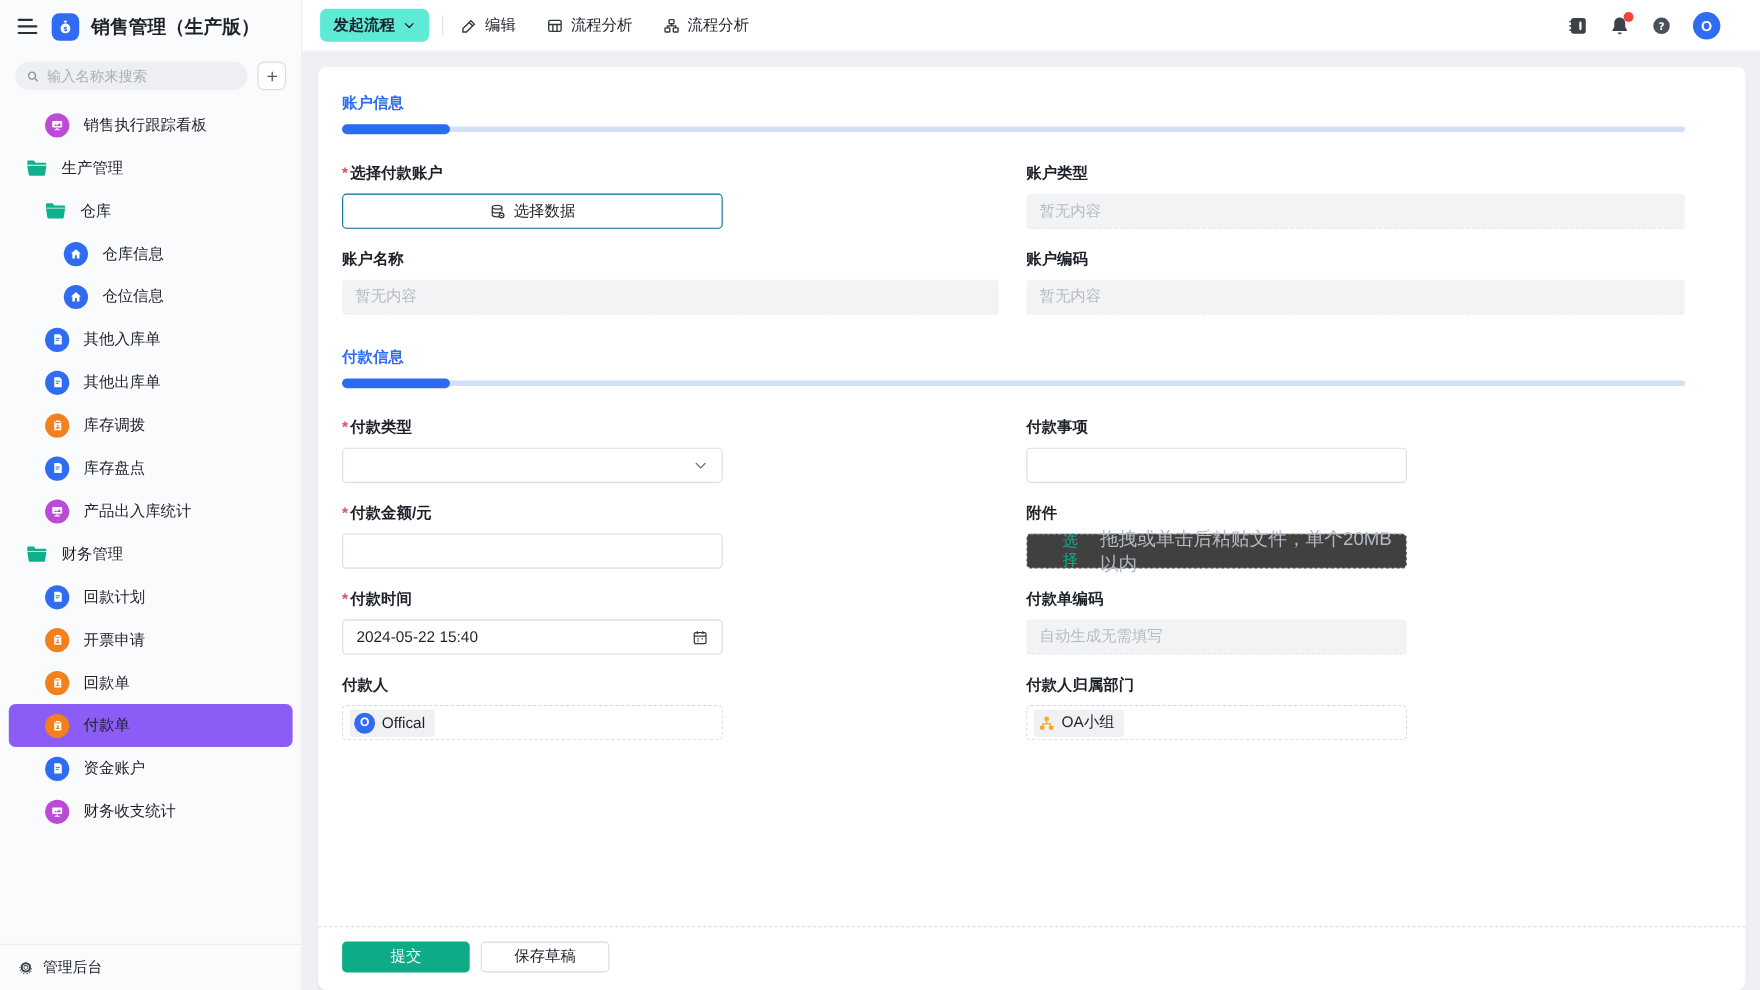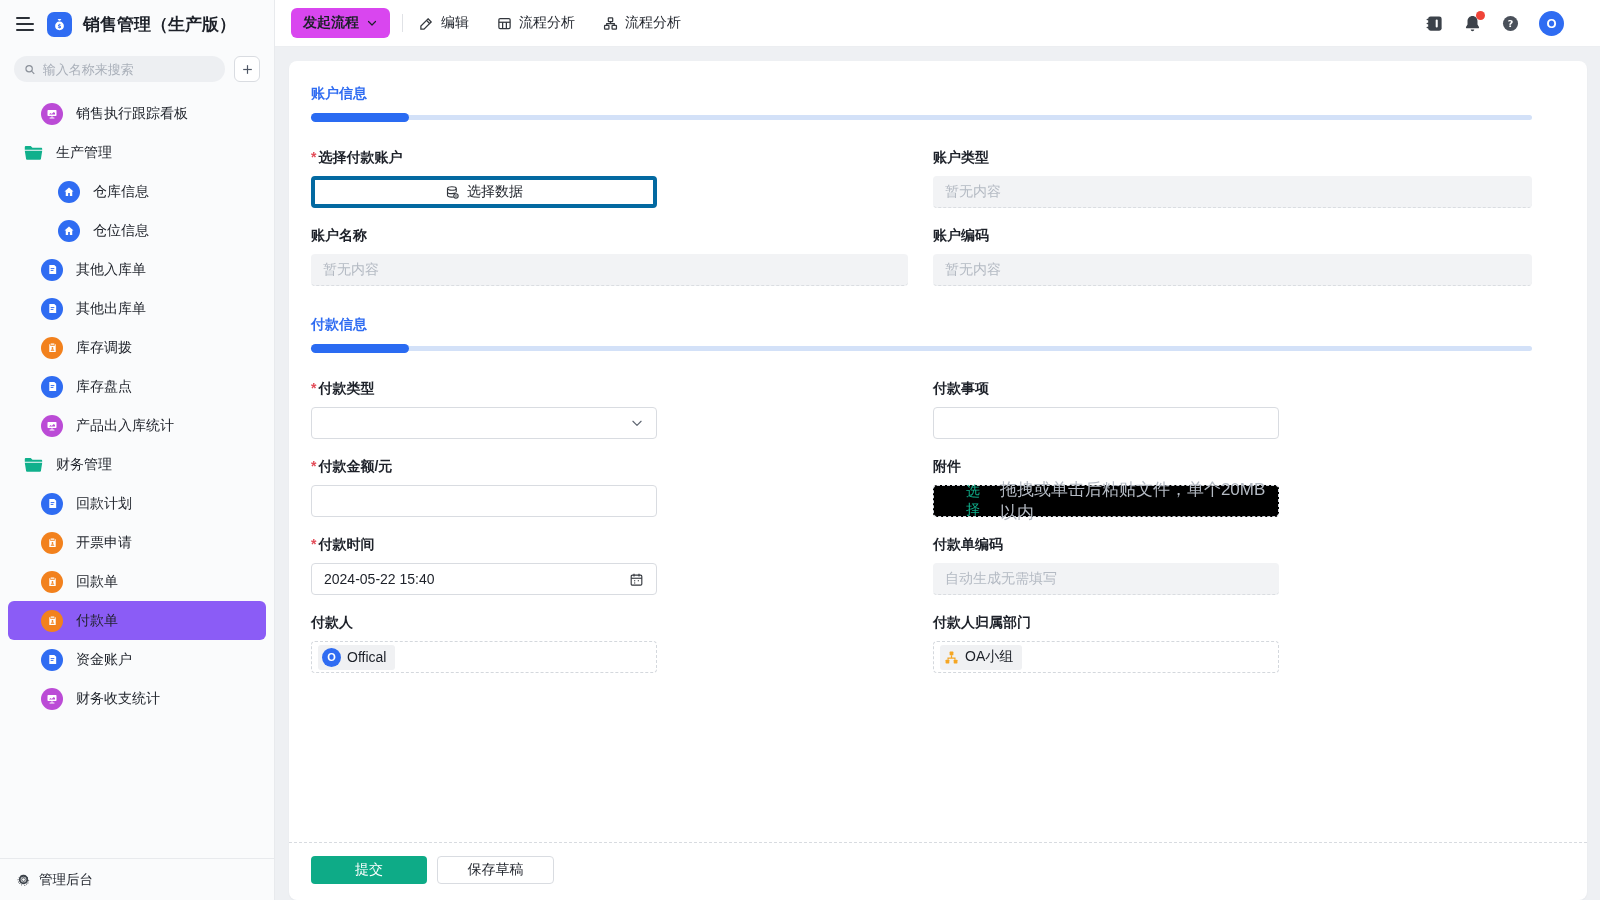--- a/index.html
+++ b/index.html
@@ -32,21 +32,21 @@
   .nav-item .lbl { overflow:hidden; text-overflow:ellipsis; }
   .nav-item.selected { background:#8b5cf6; }
   .cicon { width:22px; height:22px; min-width:22px; border-radius:50%; display:flex; align-items:center; justify-content:center; }
   .ficon { width:19px; min-width:19px; display:flex; align-items:center; justify-content:center; }
   .sb-footer { border-top:1px solid #e8eaed; height:42px; display:flex; align-items:center;
                padding:0 16px; gap:8px; font-size:13.5px; cursor:pointer; }
   
   .main { flex:1; display:flex; flex-direction:column; height:100%; }
   .topbar { height:47px; min-height:47px; background:#fff; display:flex; align-items:center;
             padding:0 16px; border-bottom:1px solid #eceef1; }
-  .start-flow { background:#d946ef; border-radius:6px; height:30px; padding:0 12px; display:flex;
+  .start-flow { background:#5eead4; border-radius:6px; height:30px; padding:0 12px; display:flex;
                 align-items:center; gap:7px; font-weight:700; cursor:pointer; }
   .tb-divider { width:1px; height:18px; background:#e0e2e6; margin:0 16px 0 12px; }
   .tool-btn { display:flex; align-items:center; gap:7px; margin-right:28px; cursor:pointer; }
   .tb-right { margin-left:auto; display:flex; align-items:center; gap:19px; padding-right:20px; }
   .tb-ic { position:relative; cursor:pointer; display:flex; }
   .red-dot { position:absolute; top:-3px; right:-3px; width:9px; height:9px; border-radius:50%; background:#f04438; }
   .avatar { width:25px; height:25px; border-radius:50%; background:#2f6cf2; color:#fff;
             display:flex; align-items:center; justify-content:center; font-size:13px; font-weight:700; cursor:pointer; }
   
   .content { flex:1; padding:14px 13px 0 14px; overflow:hidden; }
@@ -57,26 +57,26 @@
   .progress .track { position:absolute; top:2px; left:0; right:0; height:5px; background:#d3e1f8; border-radius:3px; }
   .progress .fill { position:absolute; top:0; left:0; width:98px; height:9px; background:#2a6bf2; border-radius:5px; z-index:1; }
   .grid { display:grid; grid-template-columns:597px 599px; column-gap:25px; width:1221px; }
   .fld { margin-bottom:2px; }
   .fld-label { font-weight:700; margin:17px 0 9px 0; }
   .req::before { content:"*"; color:#e34d59; margin-right:2px; }
   .w-half { width:346px; }
   .w-full { width:100%; }
   .ctl { height:32px; border-radius:4px; display:flex; align-items:center; font-size:14px; }
   .ctl-readonly { background:#f2f3f5; border-bottom:1px dashed #dadde1; color:#b4bac3; padding:0 12px; }
-  .ctl-picker { border:4px solid #0369a1; justify-content:center; gap:7px; cursor:pointer; background:#fff; }
+  .ctl-picker { border:1px solid #0369a1; justify-content:center; gap:7px; cursor:pointer; background:#fff; }
   .ctl-select { border:1px solid #d9dce1; justify-content:flex-end; padding:0 12px; cursor:pointer; background:#fff; }
   .ctl-input  { border:1px solid #d9dce1; padding:0 12px; background:#fff; }
   .ctl-input input { border:none; outline:none; width:100%; font-family:inherit; font-size:14px; background:transparent; }
   .ctl-date { border:1px solid #d9dce1; padding:0 12px; justify-content:space-between; cursor:pointer; background:#fff; }
-  .ctl-upload { border:1px dashed #d4d8dd; padding:0 12px 0 32px; gap:9px; cursor:pointer; background:#000000; }
+  .ctl-upload { border:1px dashed #d4d8dd; padding:0 12px 0 32px; gap:9px; cursor:pointer; background:#404040; }
   .upload-action { color:#0fae8a; font-weight:400; }
   .upload-hint { color:#b4bac3; font-size:17px; }
   .ctl-tags { border:1px dashed #d4d8dd; padding:0 6px; gap:6px; background:#fff; }
   .chip { background:#f0f1f3; border-radius:3px; height:25px; display:inline-flex; align-items:center; gap:6px; padding:0 9px 0 4px; }
   .chip .mini-avatar { width:19px; height:19px; border-radius:50%; background:#2f6cf2; color:#fff;
                        display:flex; align-items:center; justify-content:center; font-size:11px; font-weight:700; }
   
   .card-footer { border-top:1px dashed #d8dbe0; padding:13px 22px 16px 22px; display:flex; gap:10px;align-items:center; }
   .btn { height:28px; border-radius:4px; font-size:14px; display:flex; align-items:center; justify-content:center;
          cursor:pointer; font-family:inherit; }
@@ -130,20 +130,29 @@
       </div>
       <div class="nav-item" style="padding-left: 16px;">
         <span class="ficon">
           <svg width="19" height="16" viewBox="0 0 24 20" fill="#10b08c">
             <path d="M1 2.5C1 1.7 1.7 1 2.5 1h6l2.2 2.5h10.8c.8 0 1.5.7 1.5 1.5v1H1z"></path>
             <path d="M1 7h22l-1.6 10.2c-.1.8-.8 1.3-1.5 1.3H4.1c-.7 0-1.4-.5-1.5-1.3z"></path>
           </svg>
         </span>
         <span class="lbl">生产管理</span>
       </div>
+      <div class="nav-item" style="padding-left: 33px;">
+        <span class="ficon">
+          <svg width="19" height="16" viewBox="0 0 24 20" fill="#10b08c">
+            <path d="M1 2.5C1 1.7 1.7 1 2.5 1h6l2.2 2.5h10.8c.8 0 1.5.7 1.5 1.5v1H1z"></path>
+            <path d="M1 7h22l-1.6 10.2c-.1.8-.8 1.3-1.5 1.3H4.1c-.7 0-1.4-.5-1.5-1.3z"></path>
+          </svg>
+        </span>
+        <span class="lbl">仓库</span>
+      </div>
       <div class="nav-item" style="padding-left: 50px;">
         <span class="cicon" style="background: rgb(47, 108, 242);">
           <svg width="12" height="12" viewBox="0 0 24 24" fill="#fff">
             <path d="M12 3l9 8h-2.5v9h-4.8v-6h-3.4v6H5.5v-9H3z"></path>
           </svg>
         </span>
         <span class="lbl">仓库信息</span>
       </div>
       <div class="nav-item" style="padding-left: 50px;">
         <span class="cicon" style="background: rgb(47, 108, 242);">

